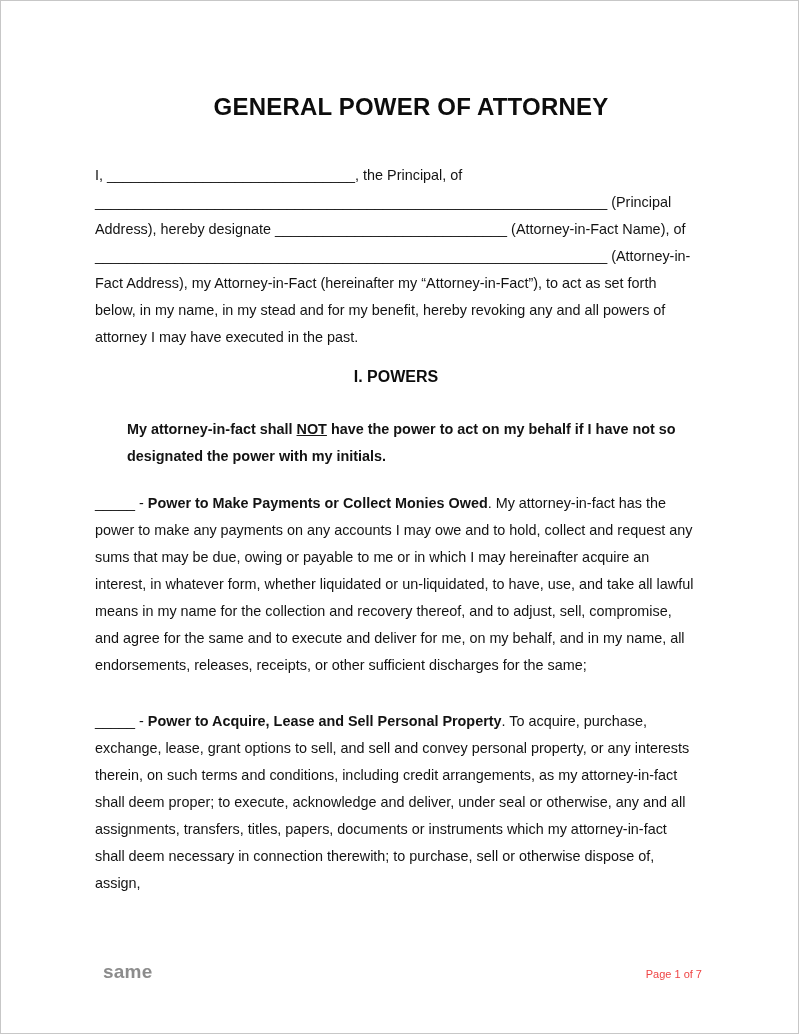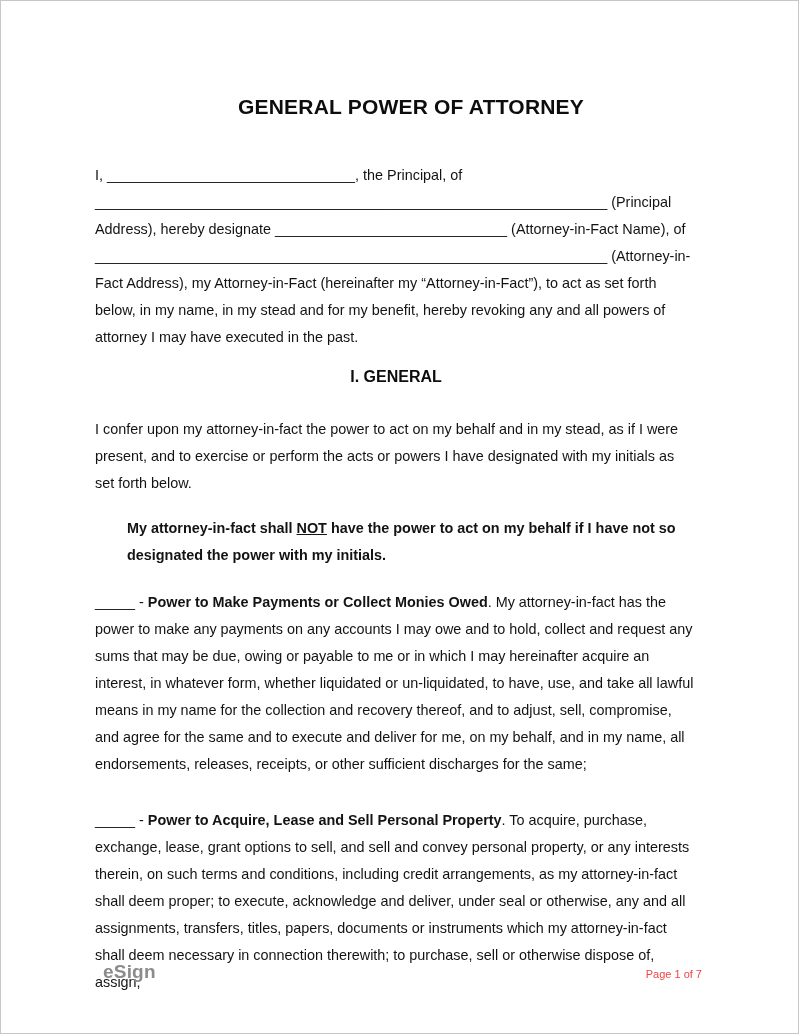--- a/index.html
+++ b/index.html
@@ -10,21 +10,21 @@
     height: 1034px;
     background: #ffffff;
     border: 1px solid #c7c7c7;
     overflow: hidden;
     font-family: "Liberation Sans", "DejaVu Sans", sans-serif;
     color: #131313;
   }
   .doc-title {
     margin: 90px 0 40px;
     text-align: center;
-    font-size: 21px;
+    font-size: 24px;
     line-height: 31px;
     font-weight: bold;
     letter-spacing: 0.2px;
     color: #0d0d0d;
     padding-left: 23px;
   }
   .doc-body {
     padding: 0 101px 0 94px;
     font-size: 14.4px;
     line-height: 27px;
@@ -70,30 +70,29 @@
 <body>
 
 <div class="page">
 
   <h1 class="doc-title">GENERAL POWER OF ATTORNEY</h1>
 
   <div class="doc-body">
 
     <p class="intro">I, _______________________________, the Principal, of ________________________________________________________________ (Principal Address), hereby designate _____________________________ (Attorney-in-Fact Name), of ________________________________________________________________ (Attorney-in-Fact Address), my Attorney-in-Fact (hereinafter my “Attorney-in-Fact”), to act as set forth below, in my name, in my stead and for my benefit, hereby revoking any and all powers of attorney I may have executed in the past.</p>
 
-    <h2 class="section-heading">I. GENERAL</h2>
+    <h2 class="section-heading">I. POWERS</h2>
 
-    <p class="powers-intro">I confer upon my attorney-in-fact the power to act on my behalf and in my stead, as if I were present, and to exercise or perform the acts or powers I have designated with my initials as set forth below.</p>
 
     <p class="notice"><span>My attorney-in-fact shall </span><span class="u">NOT</span><span> have the power to act on my behalf if I have not so designated the power with my initials.</span></p>
 
     <p class="power-1"><span>_____ - </span><b>Power to Make Payments or Collect Monies Owed</b><span>. My attorney-in-fact has the power to make any payments on any accounts I may owe and to hold, collect and request any sums that may be due, owing or payable to me or in which I may hereinafter acquire an interest, in whatever form, whether liquidated or un-liquidated, to have, use, and take all lawful means in my name for the collection and recovery thereof, and to adjust, sell, compromise, and agree for the same and to execute and deliver for me, on my behalf, and in my name, all endorsements, releases, receipts, or other sufficient discharges for the same;</span></p>
 
     <p class="power-2"><span>_____ - </span><b>Power to Acquire, Lease and Sell Personal Property</b><span>. To acquire, purchase, exchange, lease, grant options to sell, and sell and convey personal property, or any interests therein, on such terms and conditions, including credit arrangements, as my attorney-in-fact shall deem proper; to execute, acknowledge and deliver, under seal or otherwise, any and all assignments, transfers, titles, papers, documents or instruments which my attorney-in-fact shall deem necessary in connection therewith; to purchase, sell or otherwise dispose of, assign,</span></p>
 
   </div>
 
   <div class="footer">
-    <span class="brand">eSign</span>
+    <span class="brand">same</span>
     <span class="page-indicator">Page 1 of 7</span>
   </div>
 
 </div>
 
 </body></html>

